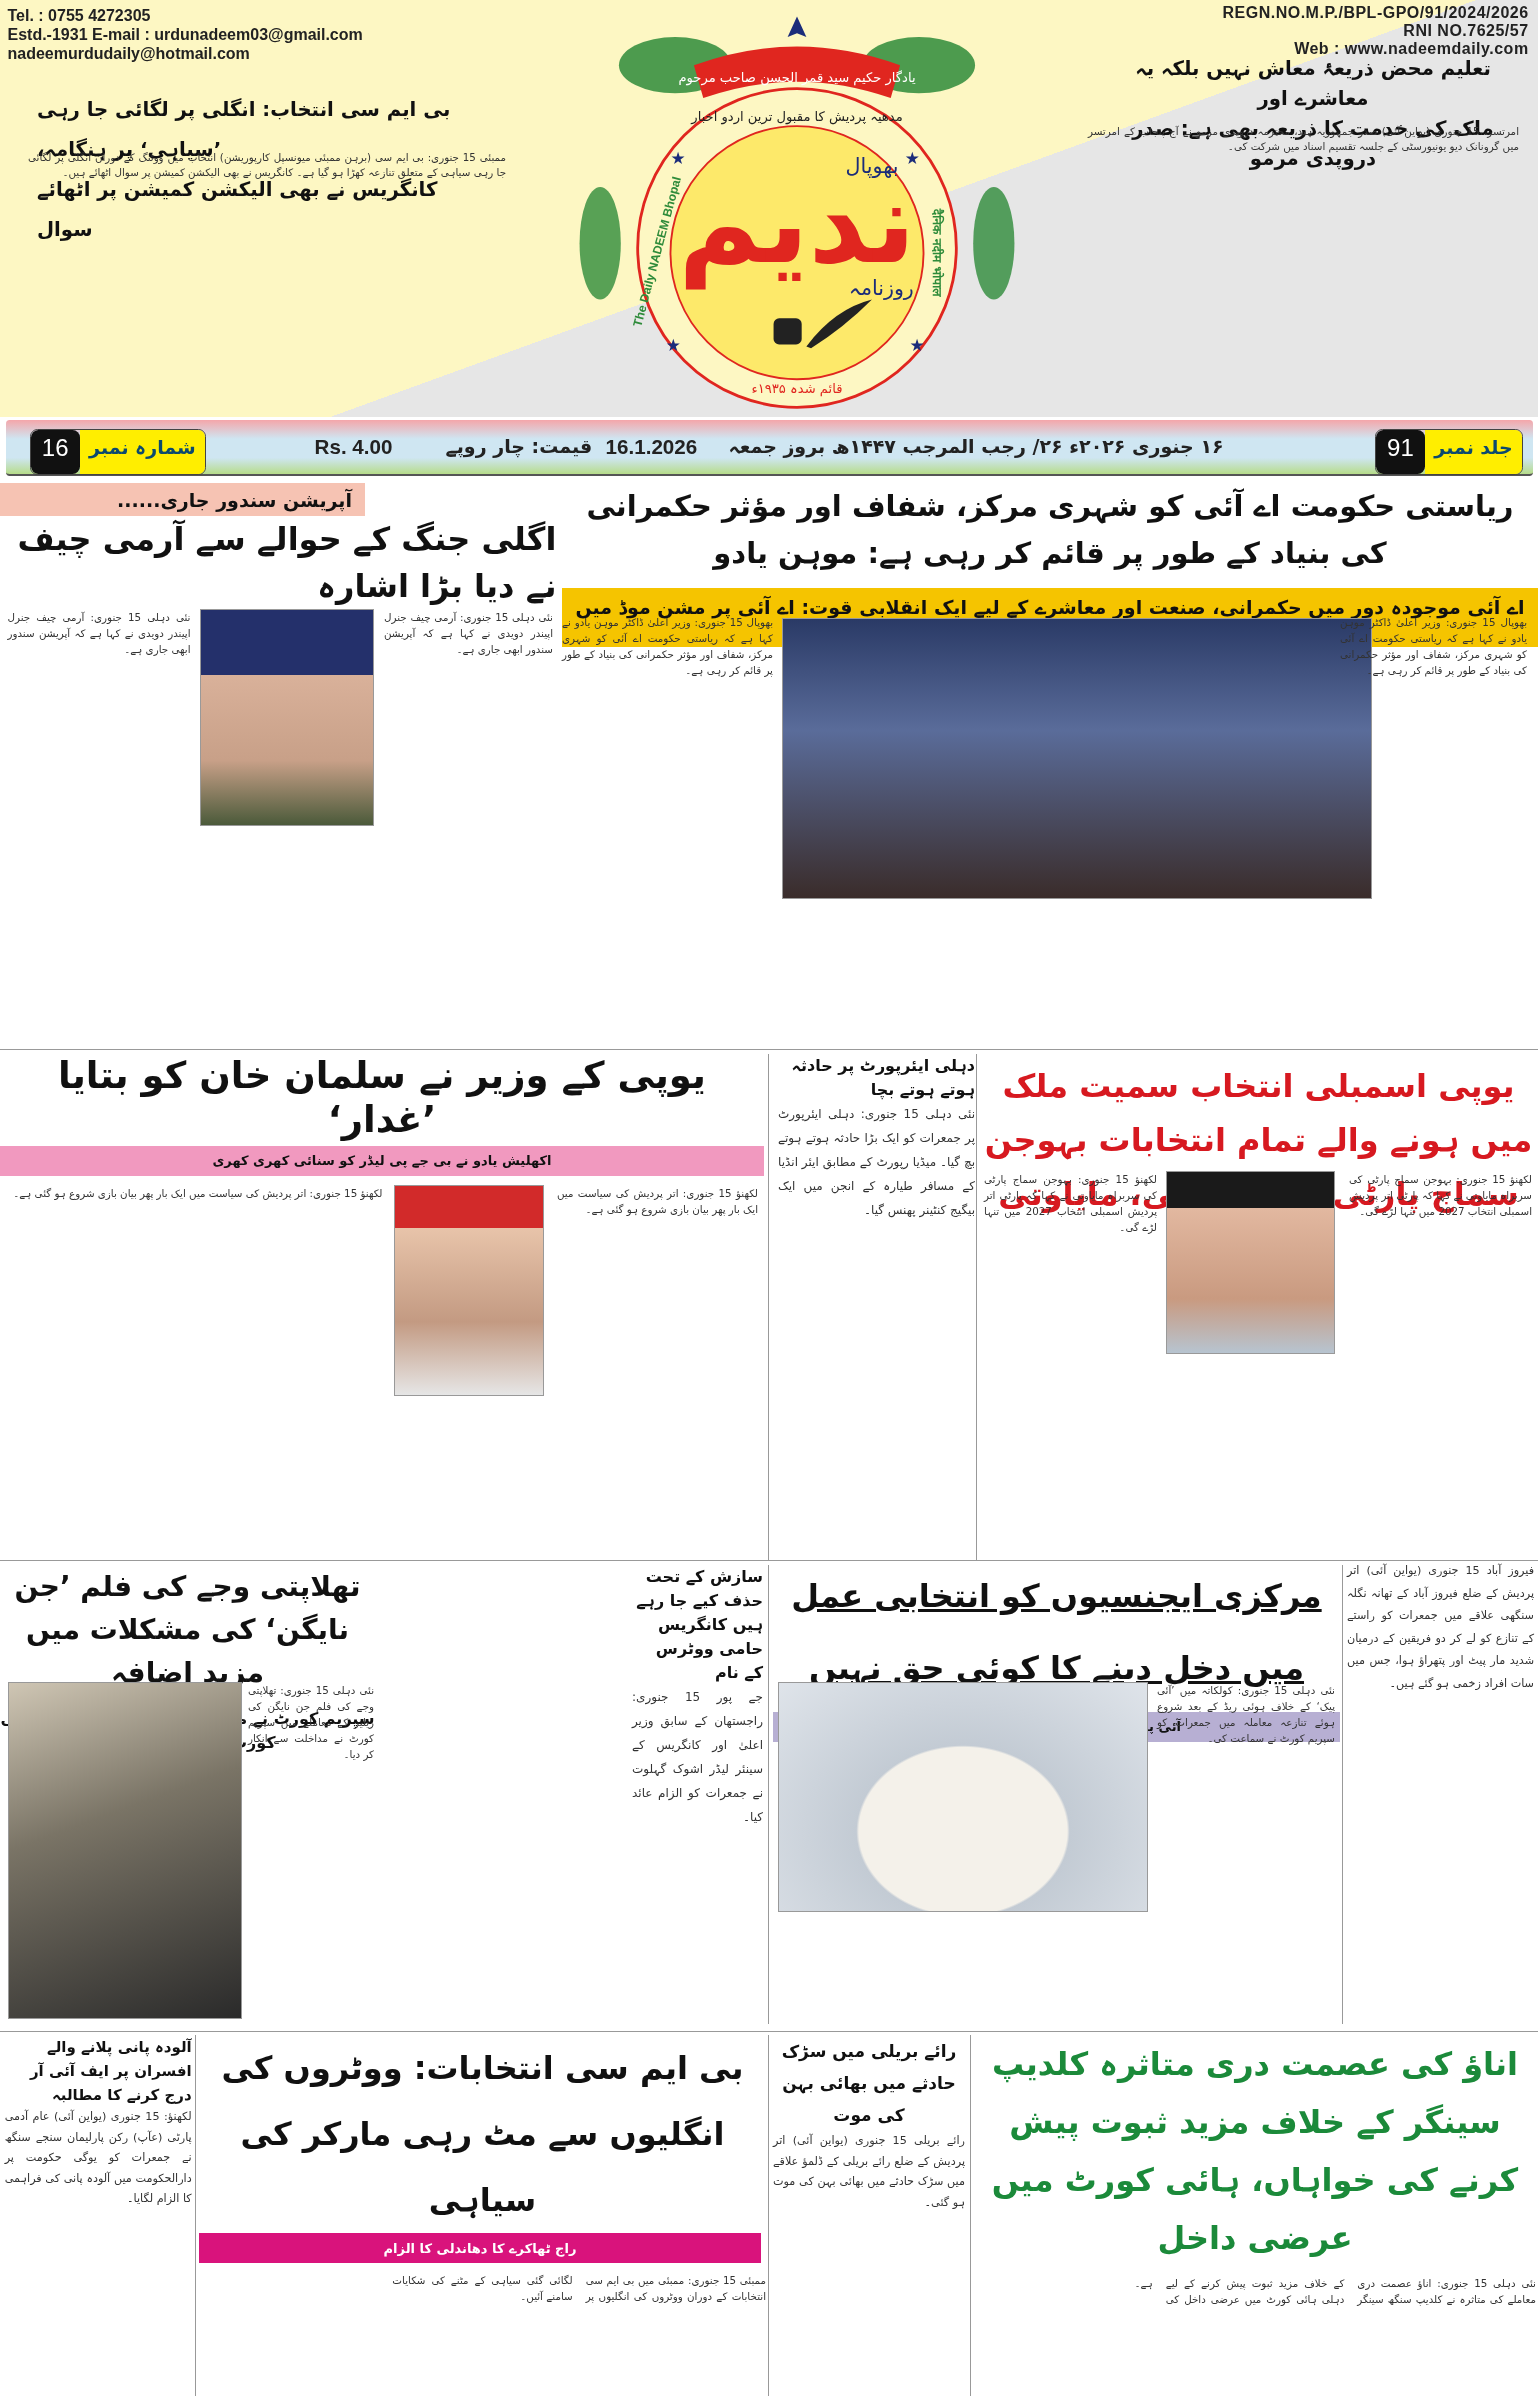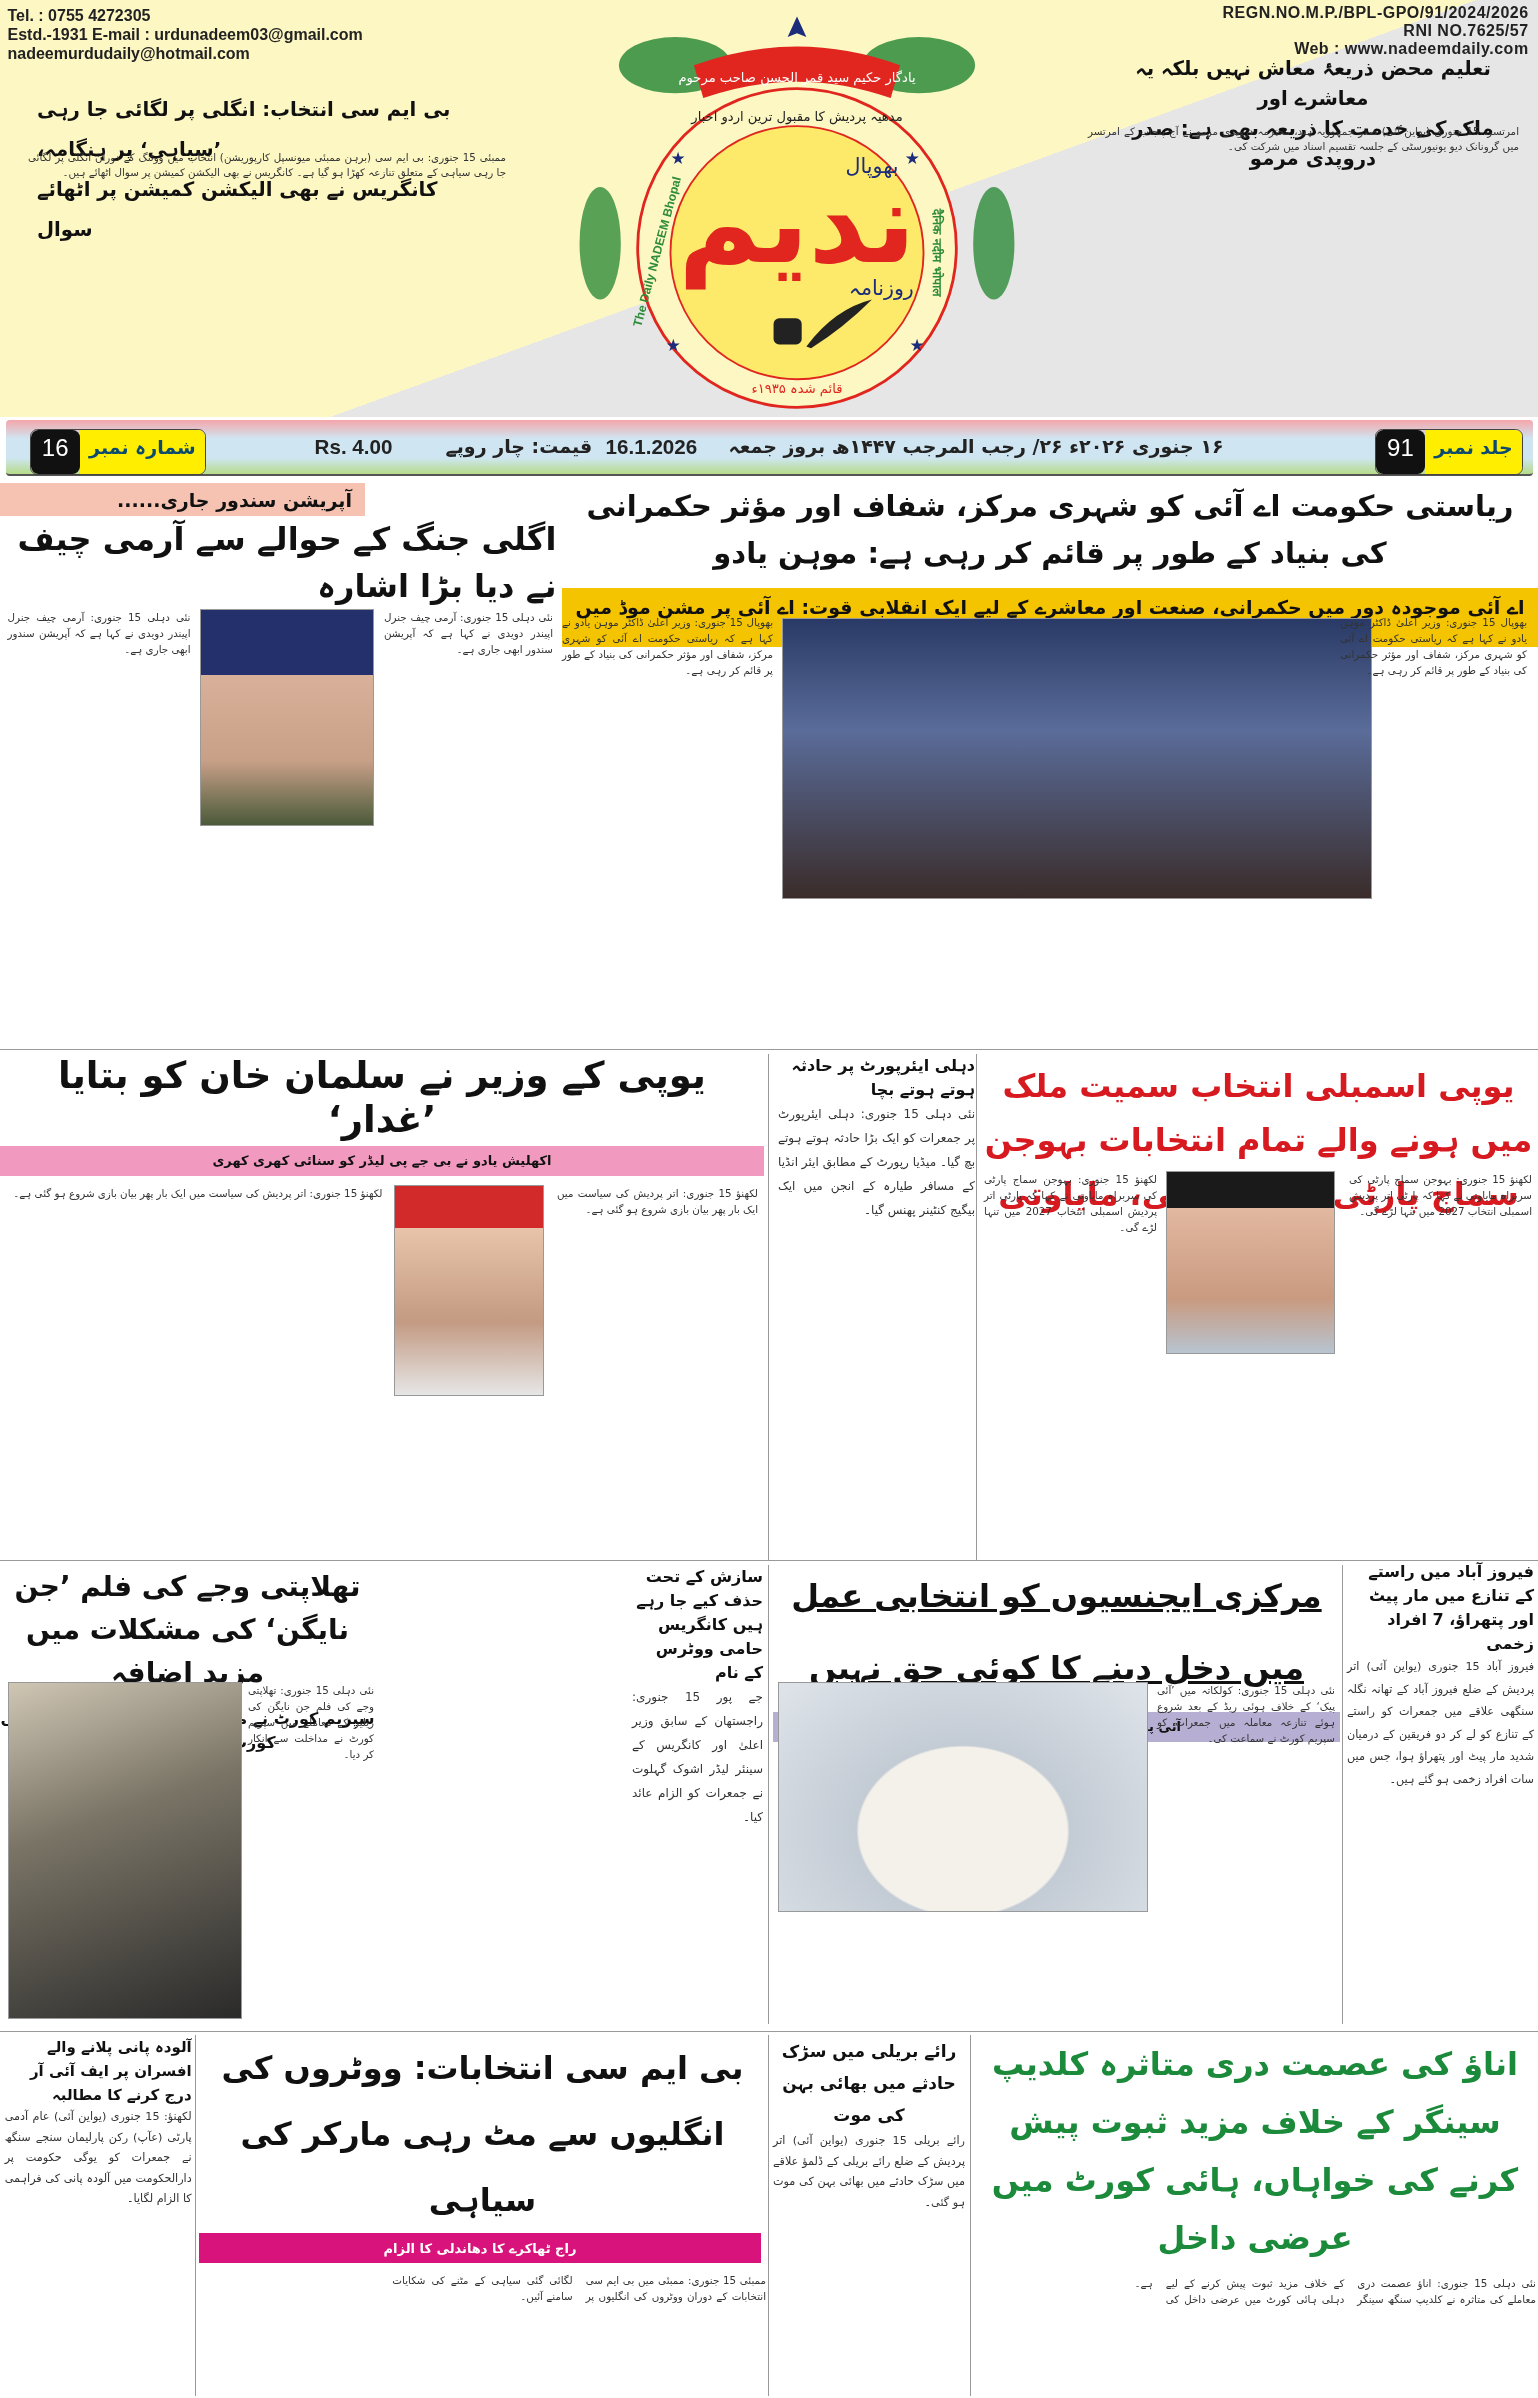--- a/index.html
+++ b/index.html
@@ -159,21 +159,20 @@
 <div class="rule-v" style="left:768px; top:1565px; height:459px;"></div>
 <div class="section" style="left:773px; top:1560px; width:567px;">
   <div class="hl-xl urdu" style="font-size:32px; line-height:72px;text-decoration:underline;">مرکزی ایجنسیوں کو انتخابی عمل میں دخل دینے کا کوئی حق نہیں</div>
   <div class="sub-band urdu" style="background:#b7afd3; margin-top:7.5px;">آئی پیک معاملہ پر سپریم کورٹ کا حکم</div>
 </div>
 <div class="photo" style="left:778px; top:1682px; width:370px; height:230px; background:radial-gradient(ellipse at 50% 65%,#f4f1ea 0%,#f4f1ea 40%,#c3cbd4 41%,#dfe4ea 100%);"></div>
 <div class="col-text urdu" style="position:absolute; left:1157px; top:1682px; width:178px;">نئی دہلی 15 جنوری: کولکاتہ میں ’آئی پیک‘ کے خلاف ہوئی ریڈ کے بعد شروع ہوئے تنازعہ معاملہ میں جمعرات کو سپریم کورٹ نے سماعت کی۔</div>
 
 <div class="rule-v" style="left:1342px; top:1565px; height:459px;"></div>
 <div class="section" style="left:1347px; top:1560px; width:187px;">
-  <div class="small-head urdu" style="text-align:right;">فیروز آباد میں راستے کے تنازع میں مار پیٹ اور پتھراؤ، 7 افراد زخمی</div>
   <div class="col-text urdu" style="font-size:11.2px; line-height:22.5px;">فیروز آباد 15 جنوری (یواین آئی) اتر پردیش کے ضلع فیروز آباد کے تھانہ نگلہ سنگھی علاقے میں جمعرات کو راستے کے تنازع کو لے کر دو فریقین کے درمیان شدید مار پیٹ اور پتھراؤ ہوا، جس میں سات افراد زخمی ہو گئے ہیں۔</div>
 </div>
 
 <div class="rule-h" style="left:0; top:2031px; width:1538px;"></div>
 
 <div class="section" style="left:4.7px; top:2035px; width:187px;">
   <div class="small-head urdu" style="text-align:right; font-size:15px;">آلودہ پانی پلانے والے افسران پر ایف آئی آر درج کرنے کا مطالبہ</div>
   <div class="col-text urdu" style="font-size:11.2px; line-height:20.6px;">لکھنؤ: 15 جنوری (یواین آئی) عام آدمی پارٹی (عآپ) رکن پارلیمان سنجے سنگھ نے جمعرات کو یوگی حکومت پر دارالحکومت میں آلودہ پانی کی فراہمی کا الزام لگایا۔</div>
 </div>
 <div class="rule-v" style="left:195px; top:2035px; height:361px;"></div>

